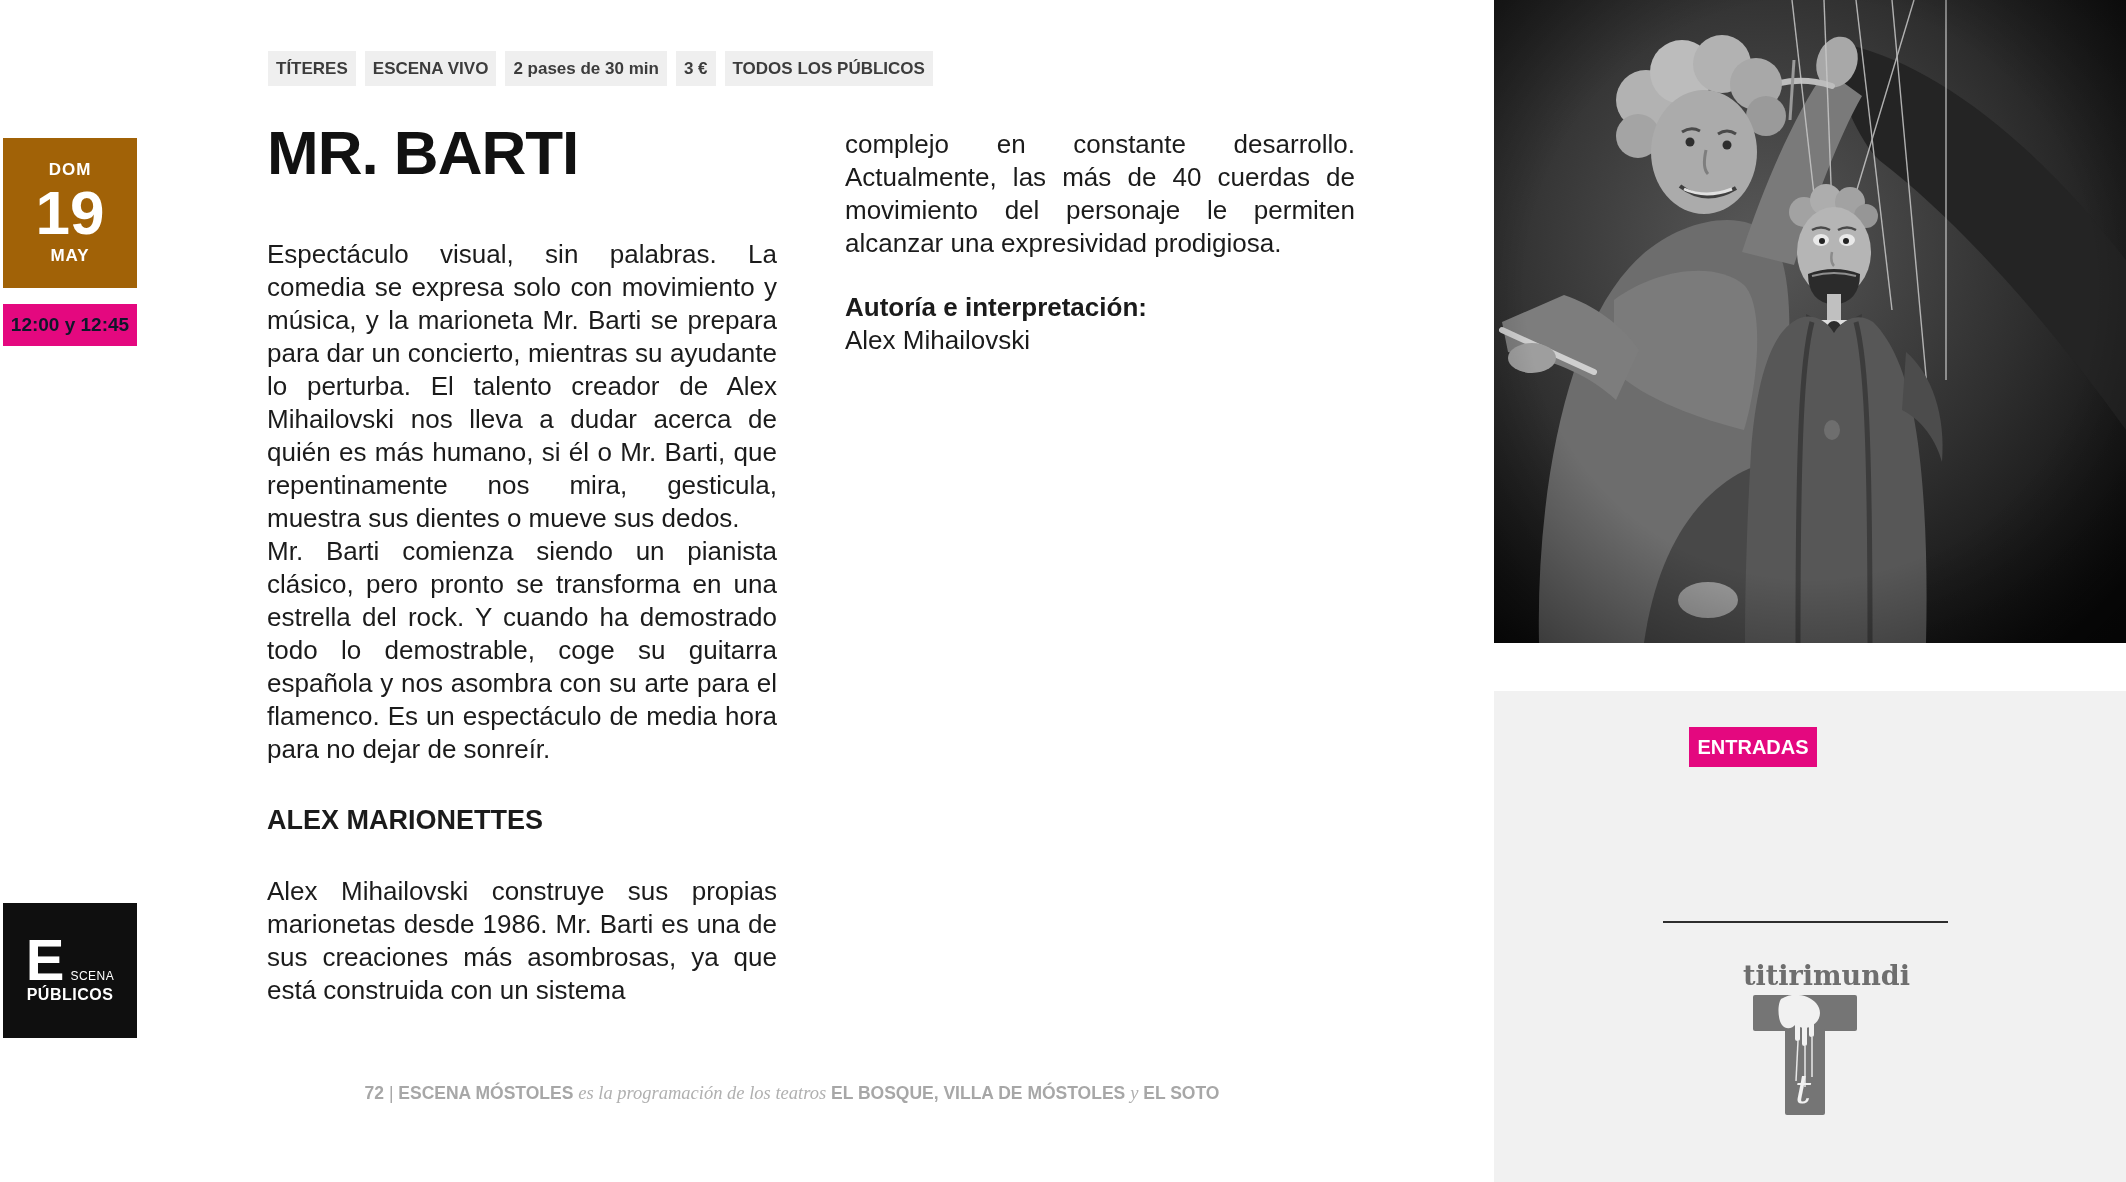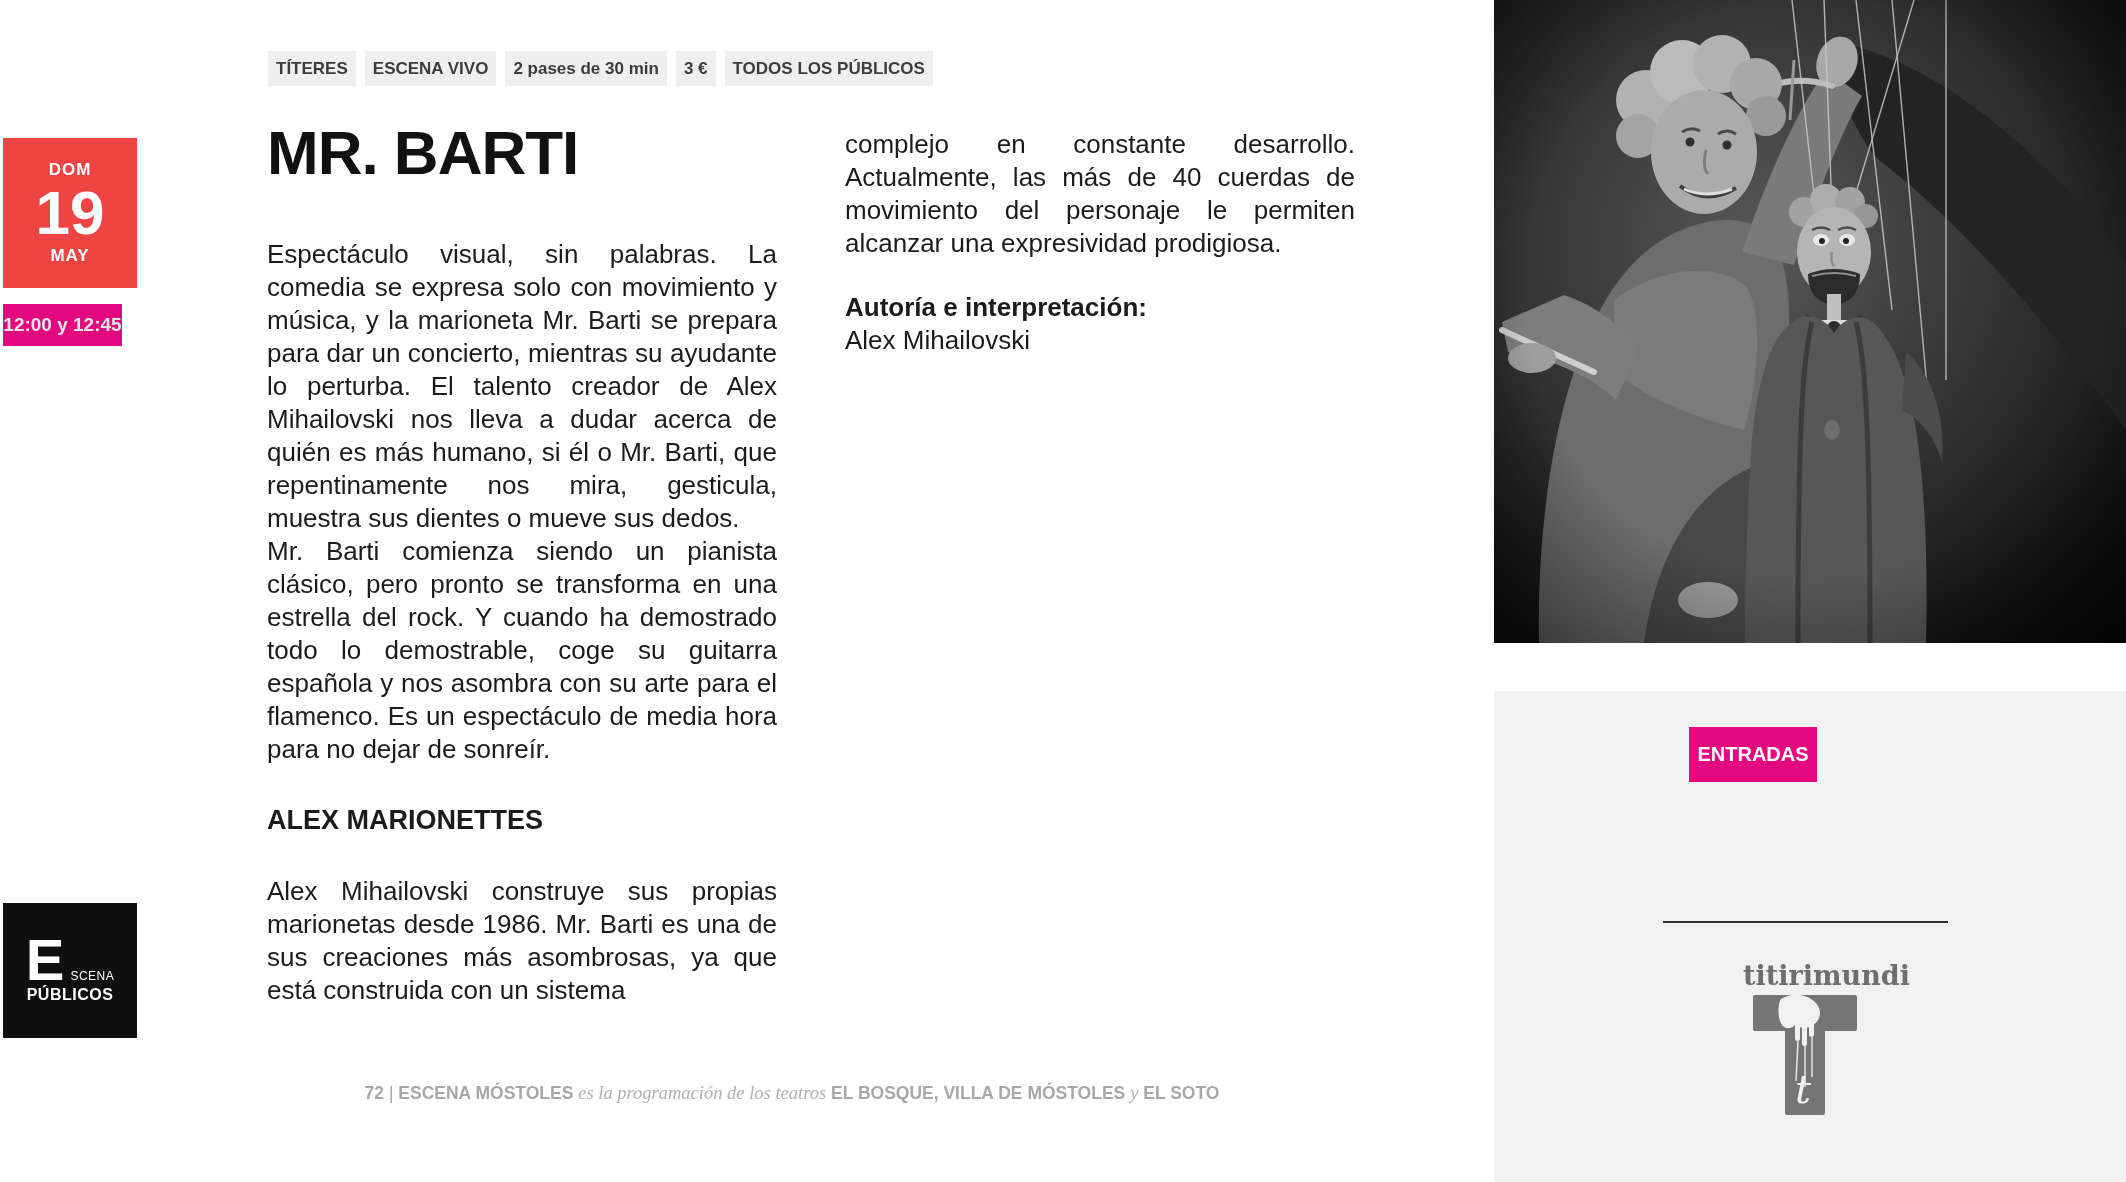--- a/index.html
+++ b/index.html
@@ -12,29 +12,29 @@
   
   .tags-row { position:absolute; left:268px; top:51px; display:flex; gap:9px; }
   .tag {
     background:#efefef; color:#3c3c3c; font-weight:bold; font-size:17px;
     height:35px; display:flex; align-items:center; padding:0 8px; white-space:nowrap;
   }
 
   
   .date-box {
     position:absolute; left:3px; top:138px; width:134px; height:150px;
-    background:#ef4444; color:#fff; display:flex; flex-direction:column;
+    background:#a16207; color:#fff; display:flex; flex-direction:column;
     align-items:center; justify-content:center; text-align:center;
   }
   .date-day-name { font-size:17px; font-weight:bold; letter-spacing:1px; }
   .date-day-number { font-size:62px; font-weight:bold; line-height:1.0; margin:2px 0; }
   .date-month { font-size:17px; font-weight:bold; letter-spacing:1px; }
   .time-box {
-    position:absolute; left:3px; top:304px; width:119px; height:42px;
-    background:#e4087f; color:#e5e5e5; display:flex; align-items:center; justify-content:center;
+    position:absolute; left:3px; top:304px; width:134px; height:42px;
+    background:#e4087f; color:#0f172a; display:flex; align-items:center; justify-content:center;
     font-size:19px; font-weight:bold; white-space:nowrap;
   }
   .brand-box {
     position:absolute; left:3px; top:903px; width:134px; height:135px;
     background:#0f0f0f; color:#fff; display:flex; flex-direction:column;
     align-items:center; justify-content:center;
   }
   .brand-lockup { display:flex; align-items:flex-end; }
   .brand-initial { font-size:58px; font-weight:bold; line-height:0.78; }
   .brand-rest { font-size:12px; font-weight:normal; letter-spacing:.5px; margin-left:6px; }
@@ -57,21 +57,21 @@
   
   .photo-wrap { position:absolute; left:1494px; top:0; width:632px; height:643px; background:#1a1a1a; }
   .photo-wrap svg { display:block; }
   .photo-caption {
     position:absolute; left:1494px; top:643px; width:632px; height:48px;
     background:#c6c6c6; color:#4a4a4a; font-size:20px; font-weight:bold;
     display:flex; align-items:center; justify-content:center; padding-right:112px;
   }
   .side-panel { position:absolute; left:1494px; top:691px; width:632px; height:491px; background:#f1f1f1; }
   .tickets-button {
-    position:absolute; left:1689px; top:727px; width:128px; height:55px;
+    position:absolute; left:1689px; top:727px; width:128px; height:40px;
     background:#e4087f; color:#fff; border:none; font-family:"Liberation Sans", sans-serif;
     font-size:20px; font-weight:bold; display:flex; align-items:center; justify-content:center;
     cursor:pointer;
   }
   .panel-divider { position:absolute; left:1663px; top:921px; width:285px; height:2px; background:#2e2e2e; }
   .partner-logo { position:absolute; left:1700px; top:962px; width:210px; text-align:right; cursor:pointer; }
   .partner-name {
     font-family:"DejaVu Serif", serif; font-weight:bold; font-size:27px; color:#6e6e6e;
     line-height:1; display:block;
   }

